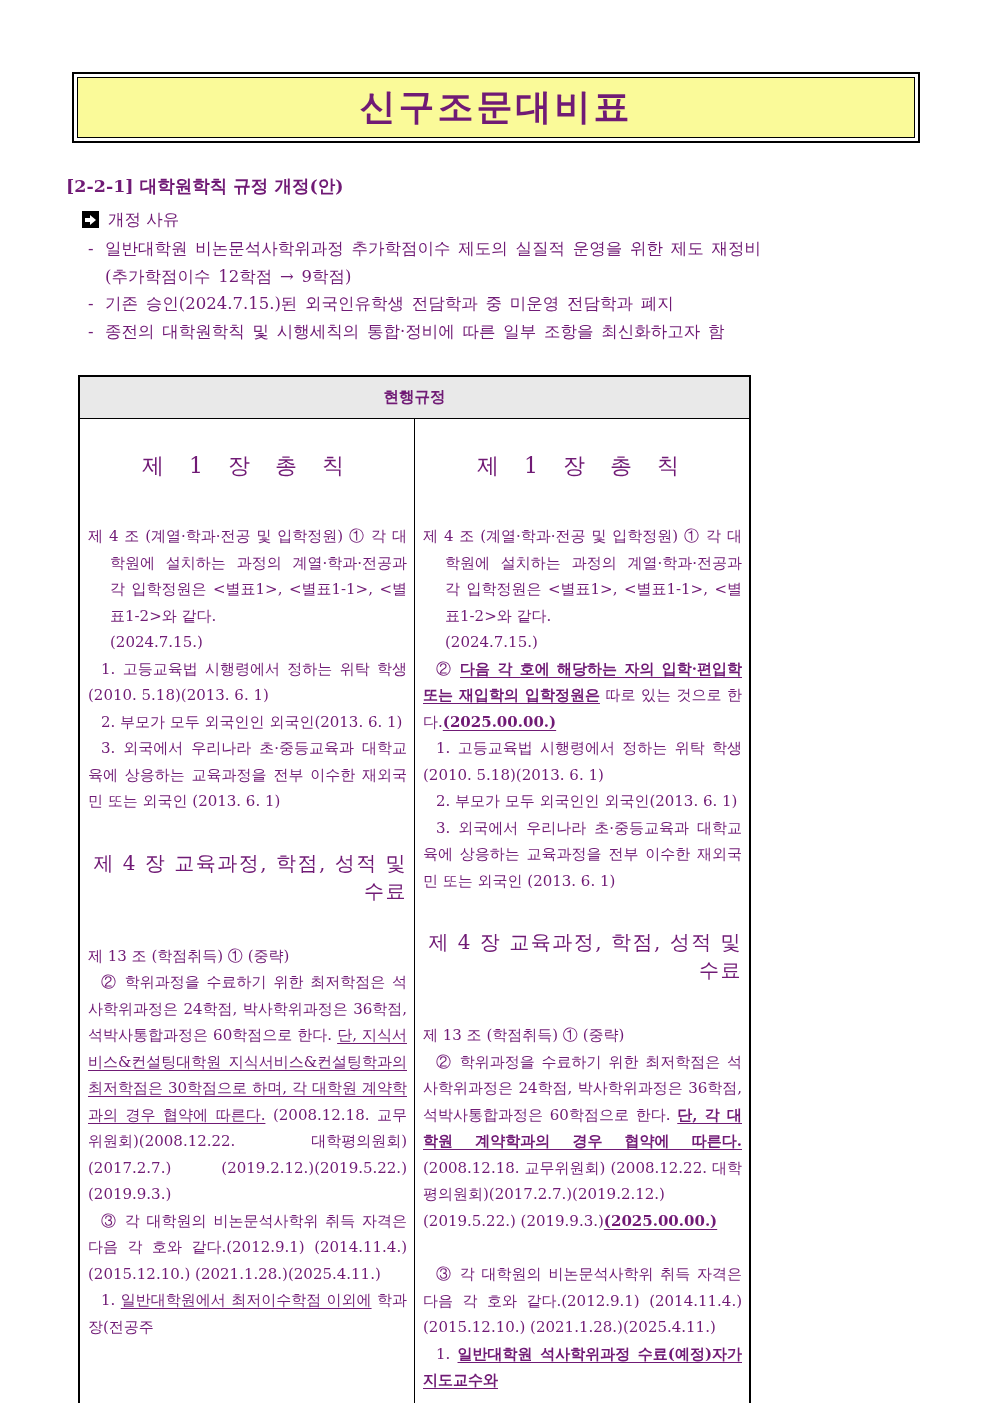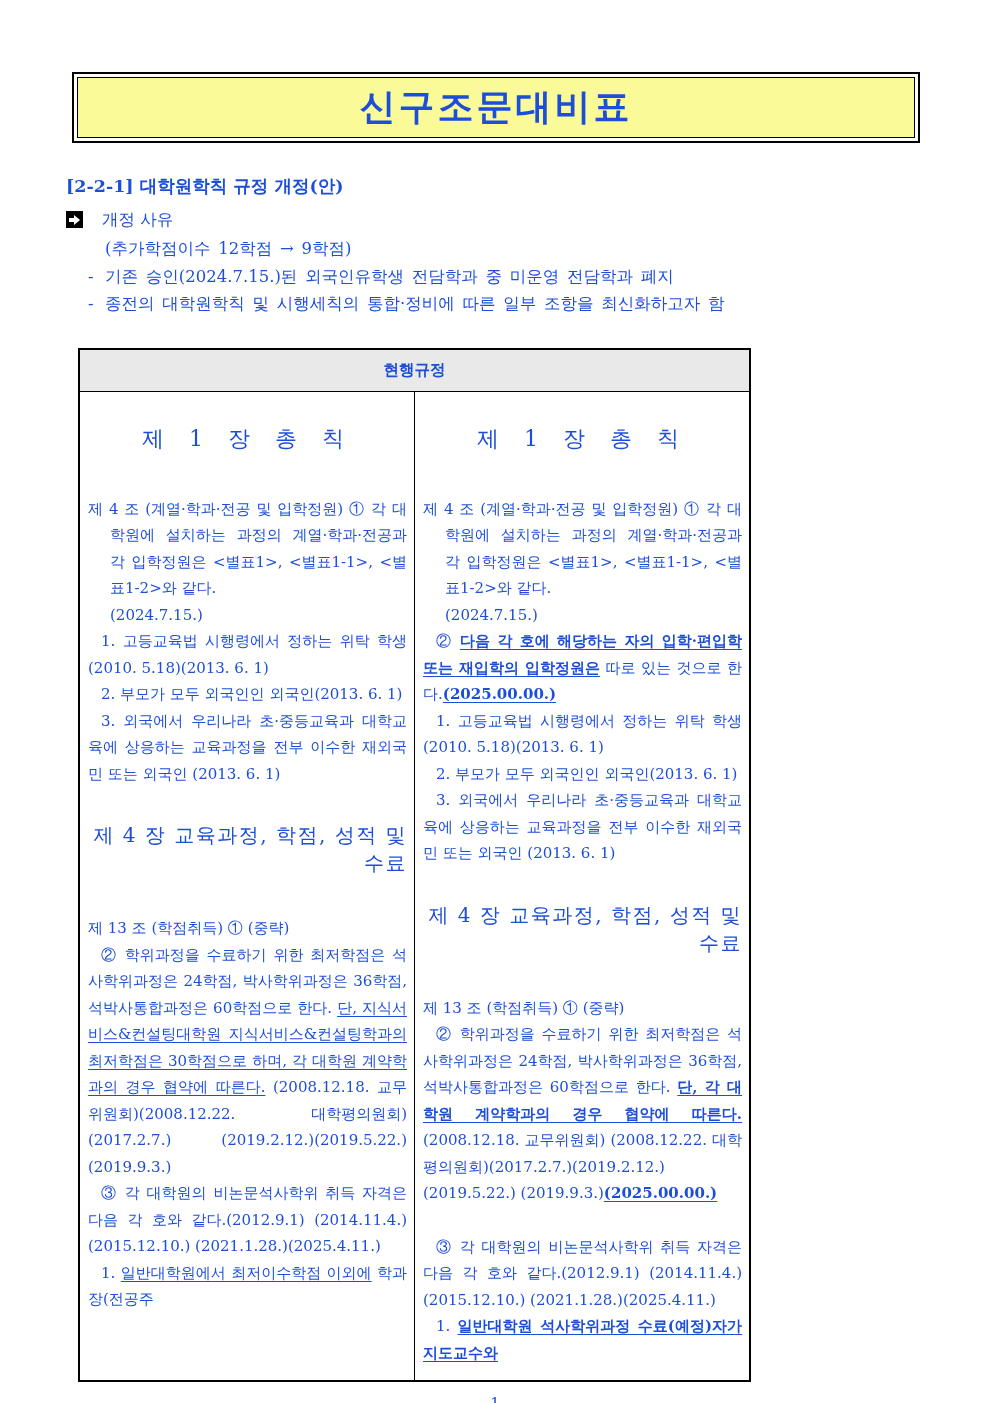--- a/index.html
+++ b/index.html
@@ -1,21 +1,21 @@
 <!DOCTYPE html>
 <html lang="ko"><head>
 <meta charset="utf-8">
 <style>
   * { margin:0; padding:0; box-sizing:border-box; }
   html,body { background:#ffffff; }
   .page {
     position:relative;
     width:992px; height:1403px;
     background:#ffffff;
-    color:#1d4ed8;
+    color:#701a75;
     font-family:"DejaVu Serif","Liberation Serif",serif;
     overflow:hidden;
   }
 
   
   .banner {
     margin:72px 0 0 72px;
     width:848px;
     border:2px solid #000;
     padding:3px;
@@ -37,23 +37,24 @@
 
   
   .intro { margin:30px 26px 0 66px; }
   .intro-heading {
     font-weight:bold;
     font-size:17.5px;
     line-height:26px;
     margin-bottom:7px;
   }
   .reason-row {
-    display:flex; align-items:center; gap:19px;
+    display:flex; align-items:center; gap:9px;
     font-size:16.5px; line-height:27px;
     margin-bottom:2px;
+    margin-left:16px;
   }
   .arrow-icon {
     position:relative; display:inline-block;
     width:17px; height:17px; background:#000; flex:none;
   }
   .arrow-icon::before {
     content:""; position:absolute; left:3px; top:7px;
     width:5px; height:4px; background:#fff;
   }
   .arrow-icon::after {
@@ -121,20 +122,21 @@
   </div>
 
   <div class="intro">
     <div class="intro-heading">[2-2-1] 대학원학칙 규정 개정(안)</div>
     <div class="reason-row">
       <span class="arrow-icon"></span>
       <span>개정 사유</span>
     </div>
     <div class="bullets" id="bullets">
         <div class="bullet">
+          <div class="b-line first"><span class="marker">-</span><span>일반대학원 비논문석사학위과정 추가학점이수 제도의 실질적 운영을 위한 제도 재정비</span></div>
           <div class="b-line cont"><span>(추가학점이수 12학점 → 9학점)</span></div>
         </div>
         <div class="bullet">
           <div class="b-line first"><span class="marker">-</span><span>기존 승인(2024.7.15.)된 외국인유학생 전담학과 중 미운영 전담학과 폐지</span></div>
         </div>
         <div class="bullet">
           <div class="b-line first"><span class="marker">-</span><span>종전의 대학원학칙 및 시행세칙의 통합·정비에 따른 일부 조항을 최신화하고자 함</span></div>
         </div>
       </div>
   </div>

